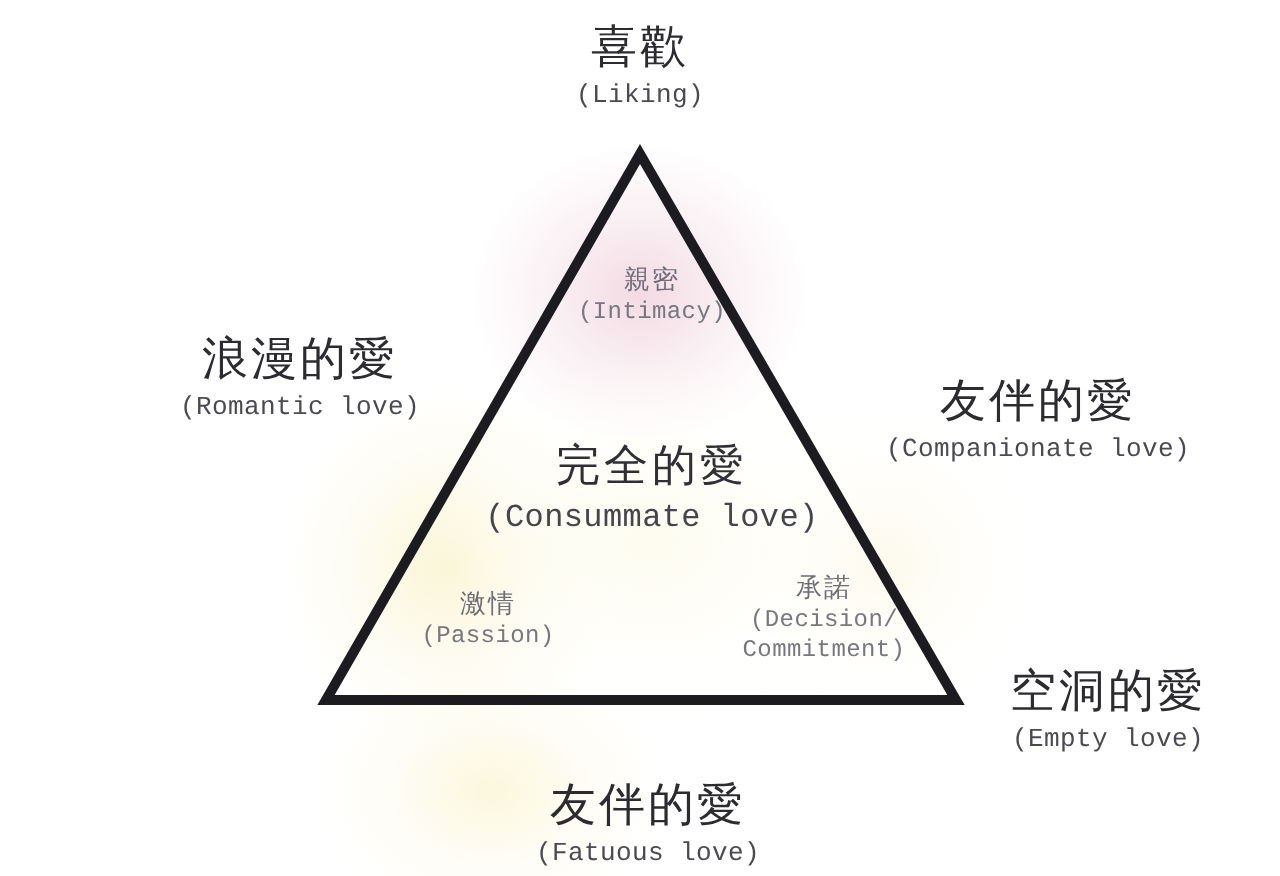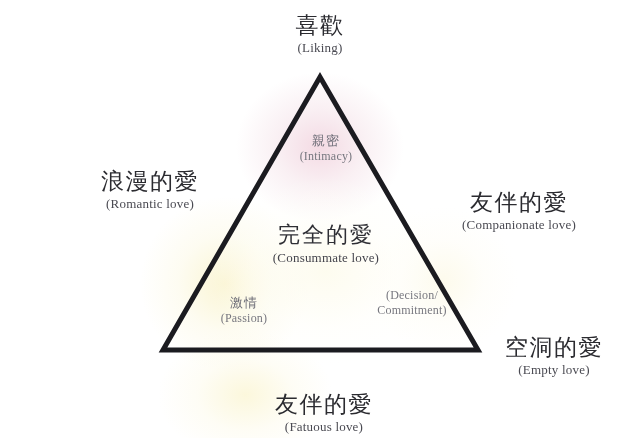--- a/index.html
+++ b/index.html
@@ -7,21 +7,21 @@
     margin: 0;
     padding: 0;
     background: #ffffff;
   }
   #stage {
     position: relative;
     width: 640px;
     height: 438px;
     background: #ffffff;
     overflow: hidden;
-    font-family: Liberation Serif, serif;
+    font-family: Liberation Mono, monospace;
   }
 
   
   .blob {
     position: absolute;
     border-radius: 50%;
     pointer-events: none;
   }
   #blob-pink {
     left: 236px; top: 72px;
@@ -78,21 +78,21 @@
   .outer .zh { font-size: 23px; }
   .outer .en { font-size: 13px; margin-top: 1px; }
 
   
   .inner { }
   .inner .zh { font-size: 13px; color: #6d6d77; letter-spacing: 1px; }
   .inner .en { font-size: 12px; color: #77777f; margin-top: 1px; }
 
   
   .center .zh { font-size: 22px; color: #2f2f35; letter-spacing: 2px; }
-  .center .en { font-size: 13px; color: #45454d; margin-top: 2px; }
+  .center .en { font-size: 16px; color: #45454d; margin-top: 2px; }
 
   
   #label-liking        { left: 240px; top: 12px;  width: 160px; }
   #label-romantic      { left:  62px; top: 168px; width: 176px; }
   #label-companionate  { left: 418px; top: 168px; width: 202px; margin-top: 21px; }
   #label-infatuation   { left:  48px; top: 334px; width: 162px; }
   #label-empty         { left: 468px; top: 334px; width: 172px; }
   #label-fatuous       { left: 238px; top: 391px; width: 172px; }
 
   #label-intimacy      { left: 266px; top: 133px; width: 120px; }
@@ -146,20 +146,21 @@
     <span class="zh">親密</span>
     <span class="en">(Intimacy)</span>
   </div>
 
   <div class="lbl inner" id="label-passion">
     <span class="zh">激情</span>
     <span class="en">(Passion)</span>
   </div>
 
   <div class="lbl inner" id="label-commitment">
+    <span class="zh">承諾</span>
     <span class="en">(Decision/ Commitment)</span>
   </div>
 
   <div class="lbl center" id="label-consummate">
     <span class="zh">完全的愛</span>
     <span class="en">(Consummate love)</span>
   </div>
 
 </div>
 

